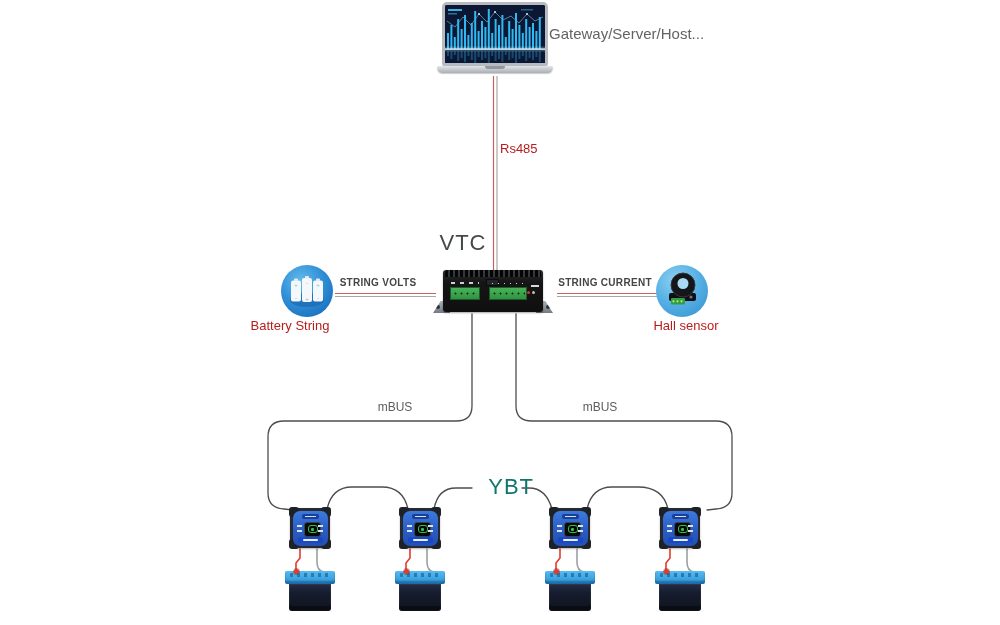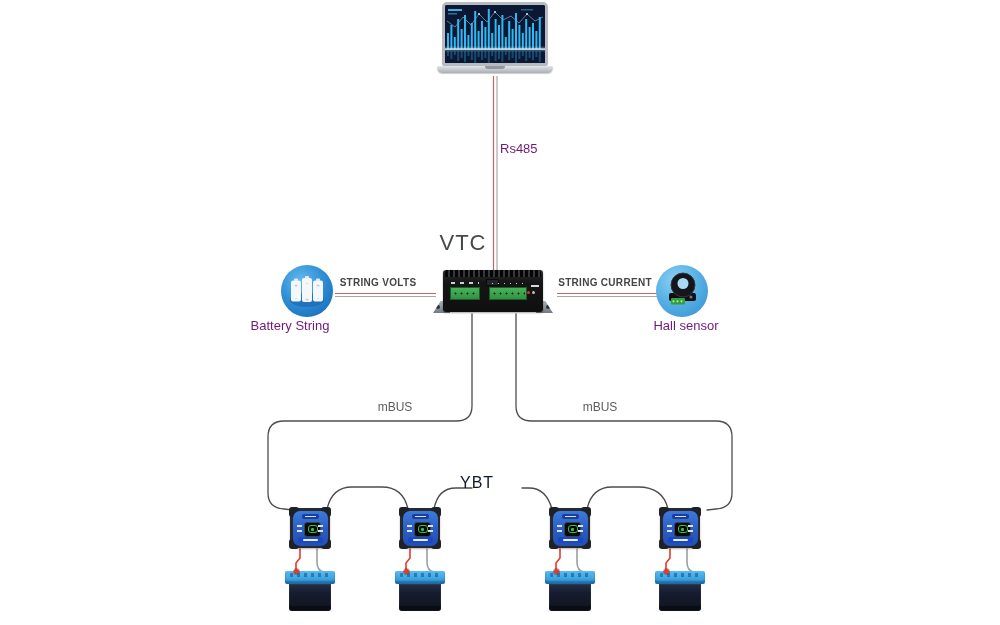--- a/index.html
+++ b/index.html
@@ -1,22 +1,22 @@
 <!DOCTYPE html>
 <html><head>
 <meta charset="utf-8">
 <style>
   html,body{margin:0;padding:0;background:#fff}
   .stage{position:relative;width:1000px;height:625px;background:#ffffff;overflow:hidden;
          font-family:"Liberation Sans",sans-serif}
-  .lbl{position:absolute;color:#701a75;white-space:nowrap}
+  .lbl{position:absolute;color:#b91c1c;white-space:nowrap}
   .gateway-label{left:549px;top:25px;font-size:15px;color:#636363}
   .rs485-label{left:500px;top:141px;font-size:13px}
   .vtc-label{left:426px;top:230px;width:74px;text-align:center;font-size:22px;color:#46494c;letter-spacing:1px}
-  .ybt-label{left:460px;top:474px;width:74px;text-align:left;font-size:16px;color:#0f172a;letter-spacing:1px}
+  .ybt-label{left:460px;top:474px;width:74px;text-align:right;font-size:22px;color:#0f766e;letter-spacing:1px}
   .volts-label{left:328px;top:277px;width:100px;text-align:center;font-size:10px;font-weight:bold;color:#454545;letter-spacing:.3px}
   .current-label{left:550px;top:277px;width:110px;text-align:center;font-size:10px;font-weight:bold;color:#454545;letter-spacing:.3px}
   .bs-label{left:238px;top:318px;width:104px;text-align:center;font-size:13px}
   .hs-label{left:636px;top:318px;width:100px;text-align:center;font-size:13px}
   .mbus-left-label{left:365px;top:400px;width:60px;text-align:center;font-size:12px;color:#5d5d5d}
   .mbus-right-label{left:570px;top:400px;width:60px;text-align:center;font-size:12px;color:#5d5d5d}
 
   .wires{position:absolute;left:0;top:0;z-index:0}
   .node{position:absolute;z-index:1}
 
@@ -135,20 +135,21 @@
         <path stroke="#2fb9f2" stroke-width="2" opacity="0.32" d="M3 46v5M6.4 46v8M9.8 46v4M13.2 46v10M16.6 46v7M20 46v11M23.4 46v5M26.8 46v9M30.2 46v13M33.6 46v6M37 46v9M40.4 46v7M43.8 46v13M47.2 46v5M50.6 46v10M54 46v8M57.4 46v11M60.8 46v4M64.2 46v9M67.6 46v7M71 46v12M74.4 46v8M77.8 46v5M81.2 46v10M84.6 46v7M88 46v9M91.4 46v6M94.8 46v11"></path>
         <rect x="0" y="43.4" width="100" height="1.4" fill="#eafaff"></rect>
         <rect x="0" y="41.5" width="100" height="5" fill="#bfeeff" opacity="0.25"></rect>
       </svg>
       <div class="lap-cam"></div>
     </div>
     <div class="lap-base">
       <div class="lap-notch"></div>
     </div>
   </div>
+  <div class="lbl gateway-label">Gateway/Server/Host...</div>
 
   <div class="lbl rs485-label">Rs485</div>
 
   <div class="lbl vtc-label">VTC</div>
   <div class="node vtc-wrap">
     <div class="flange flange-l">
         <i></i>
       </div>
     <div class="flange flange-r">
         <i></i>

